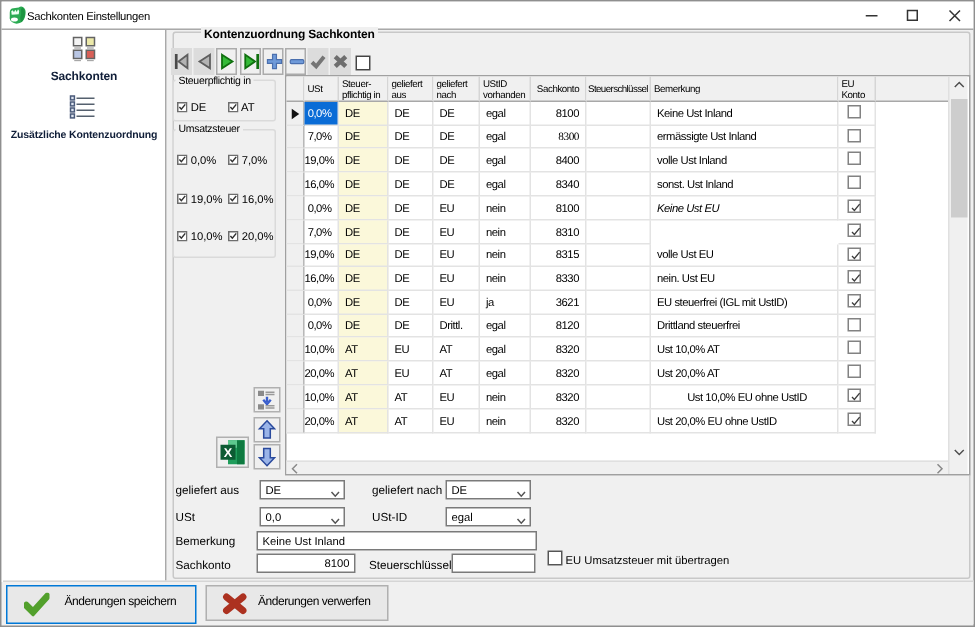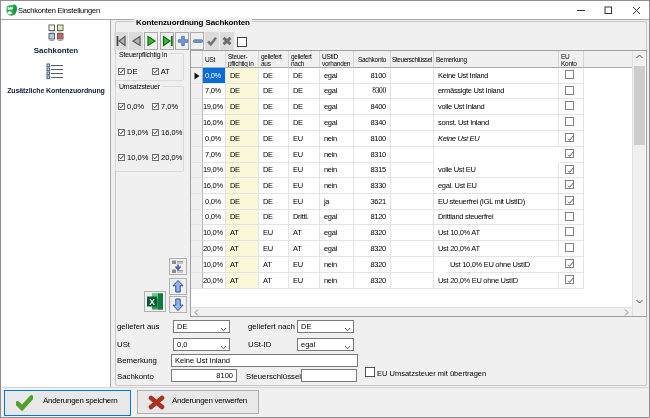--- a/index.html
+++ b/index.html
@@ -286,21 +286,21 @@
         </span>
       </div>
     <div class="sel" style="left:0;top:127px;width:12px;height:16px;"></div>
     <div class="td num" style="left:12px;top:127px;width:23px;height:16px;line-height:15px;">16,0%</div>
     <div class="td txt yellow" style="left:35px;top:127px;width:33px;height:16px;line-height:15px;">DE</div>
     <div class="td txt" style="left:68px;top:127px;width:30px;height:16px;line-height:15px;">DE</div>
     <div class="td txt" style="left:98px;top:127px;width:31px;height:16px;line-height:15px;">EU</div>
     <div class="td txt" style="left:129px;top:127px;width:34px;height:16px;line-height:15px;">nein</div>
     <div class="td num" style="left:163px;top:127px;width:37px;height:16px;line-height:15px;">8330</div>
     <div class="td txt" style="left:200px;top:127px;width:43px;height:16px;line-height:15px;"></div>
-    <div class="td txt" style="left:243px;top:127px;width:125px;height:16px;line-height:15px;">egal. Ust EU</div>
+    <div class="td txt" style="left:243px;top:127px;width:125px;height:16px;line-height:15px;">nein. Ust EU</div>
     <div class="td" style="left:368px;top:127px;width:25px;height:16px;">
         <span class="ck" style="left:6px;top:2px;">
           <svg width="9" height="9" viewBox="0 0 9 9" style="position:absolute;left:0;top:0;">
             <path d="M2 4.7 L3.6 6.3 L7.1 2.1" stroke="#3d3d3d" stroke-width="0.9" fill="none"></path>
           </svg>
         </span>
       </div>
     <div class="sel" style="left:0;top:143px;width:12px;height:16px;"></div>
     <div class="td num" style="left:12px;top:143px;width:23px;height:16px;line-height:15px;">0,0%</div>
     <div class="td txt yellow" style="left:35px;top:143px;width:33px;height:16px;line-height:15px;">DE</div>
@@ -354,21 +354,21 @@
         <span class="ck" style="left:6px;top:2px;"></span>
       </div>
     <div class="sel" style="left:0;top:206px;width:12px;height:16px;"></div>
     <div class="td num" style="left:12px;top:206px;width:23px;height:16px;line-height:15px;">10,0%</div>
     <div class="td txt yellow" style="left:35px;top:206px;width:33px;height:16px;line-height:15px;">AT</div>
     <div class="td txt" style="left:68px;top:206px;width:30px;height:16px;line-height:15px;">AT</div>
     <div class="td txt" style="left:98px;top:206px;width:31px;height:16px;line-height:15px;">EU</div>
     <div class="td txt" style="left:129px;top:206px;width:34px;height:16px;line-height:15px;">nein</div>
     <div class="td num" style="left:163px;top:206px;width:37px;height:16px;line-height:15px;">8320</div>
     <div class="td txt" style="left:200px;top:206px;width:43px;height:16px;line-height:15px;"></div>
-    <div class="td txt" style="left:255px;top:206px;width:125px;height:16px;line-height:15px;">Ust 10,0% EU ohne UstID</div>
+    <div class="td txt" style="left:243px;top:206px;width:125px;height:16px;line-height:15px;text-align:center;">Ust 10,0% EU ohne UstID</div>
     <div class="td" style="left:368px;top:206px;width:25px;height:16px;">
         <span class="ck" style="left:6px;top:2px;">
           <svg width="9" height="9" viewBox="0 0 9 9" style="position:absolute;left:0;top:0;">
             <path d="M2 4.7 L3.6 6.3 L7.1 2.1" stroke="#3d3d3d" stroke-width="0.9" fill="none"></path>
           </svg>
         </span>
       </div>
     <div class="sel" style="left:0;top:222px;width:12px;height:16px;"></div>
     <div class="td num" style="left:12px;top:222px;width:23px;height:16px;line-height:15px;">20,0%</div>
     <div class="td txt yellow" style="left:35px;top:222px;width:33px;height:16px;line-height:15px;">AT</div>

